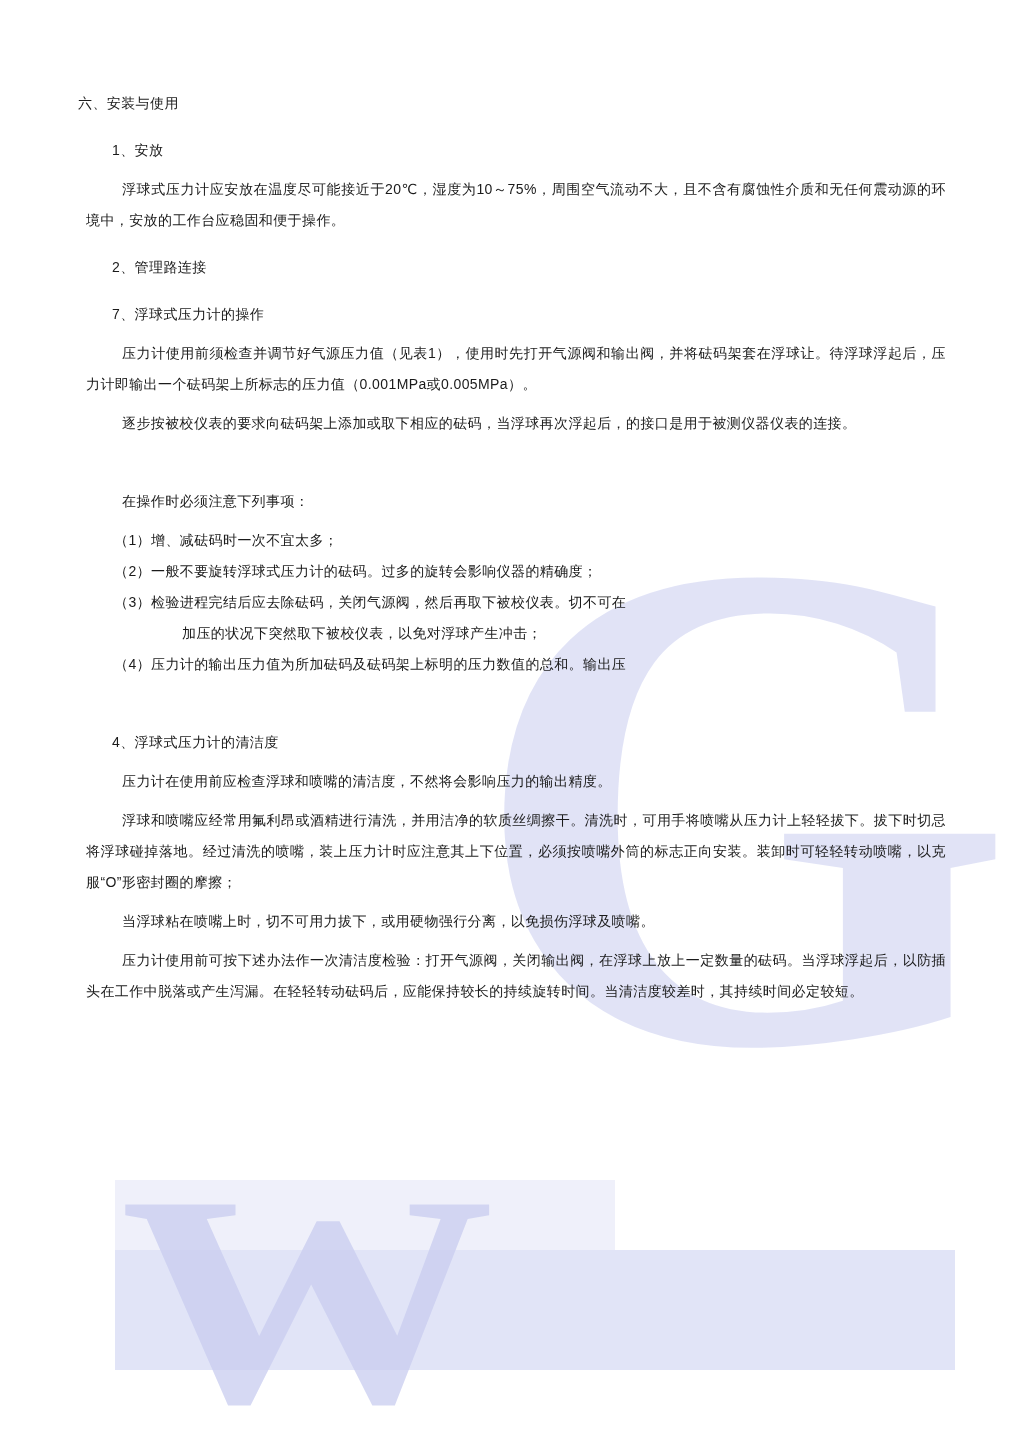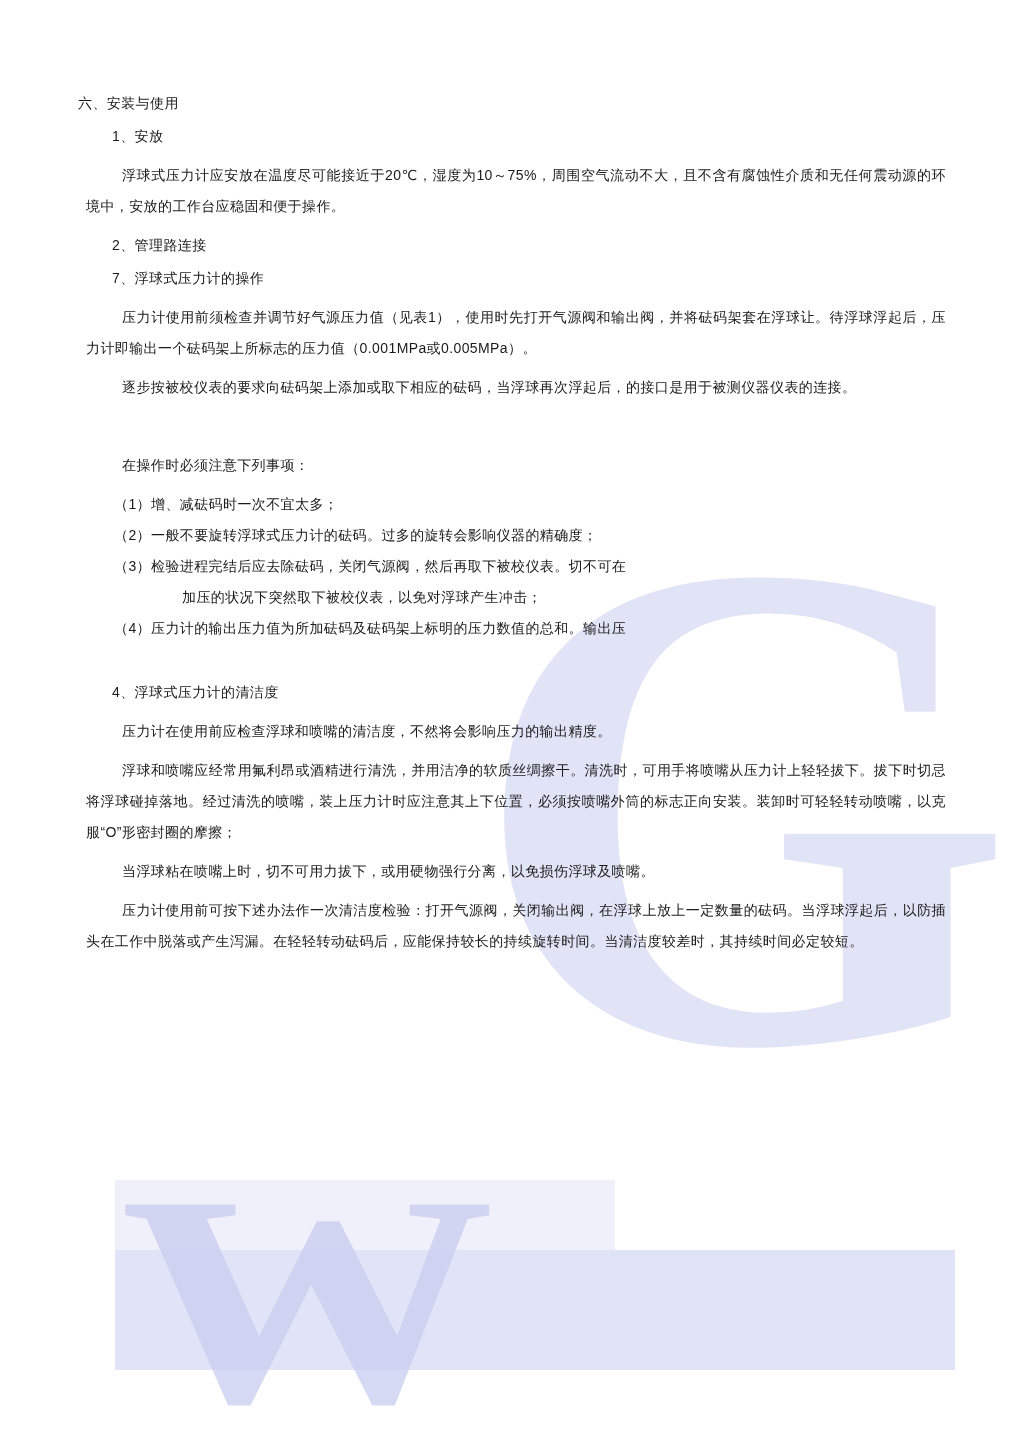--- a/index.html
+++ b/index.html
@@ -77,21 +77,21 @@
     font-size: 14px;
     line-height: 31px;
     color: #1a1a1a;
     letter-spacing: 0.4px;
     text-align: justify;
   }
   .h-sec {
     margin: 0 0 2px 0;
   }
   .h-sub {
-    margin: 2px 0 2px 0;
+    margin: 16px 0 2px 0;
     padding-left: 34px;
   }
   p.body {
     margin: 8px;
     text-indent: 36px;
   }
   .gap {
     height: 31px;
   }
   .list {

